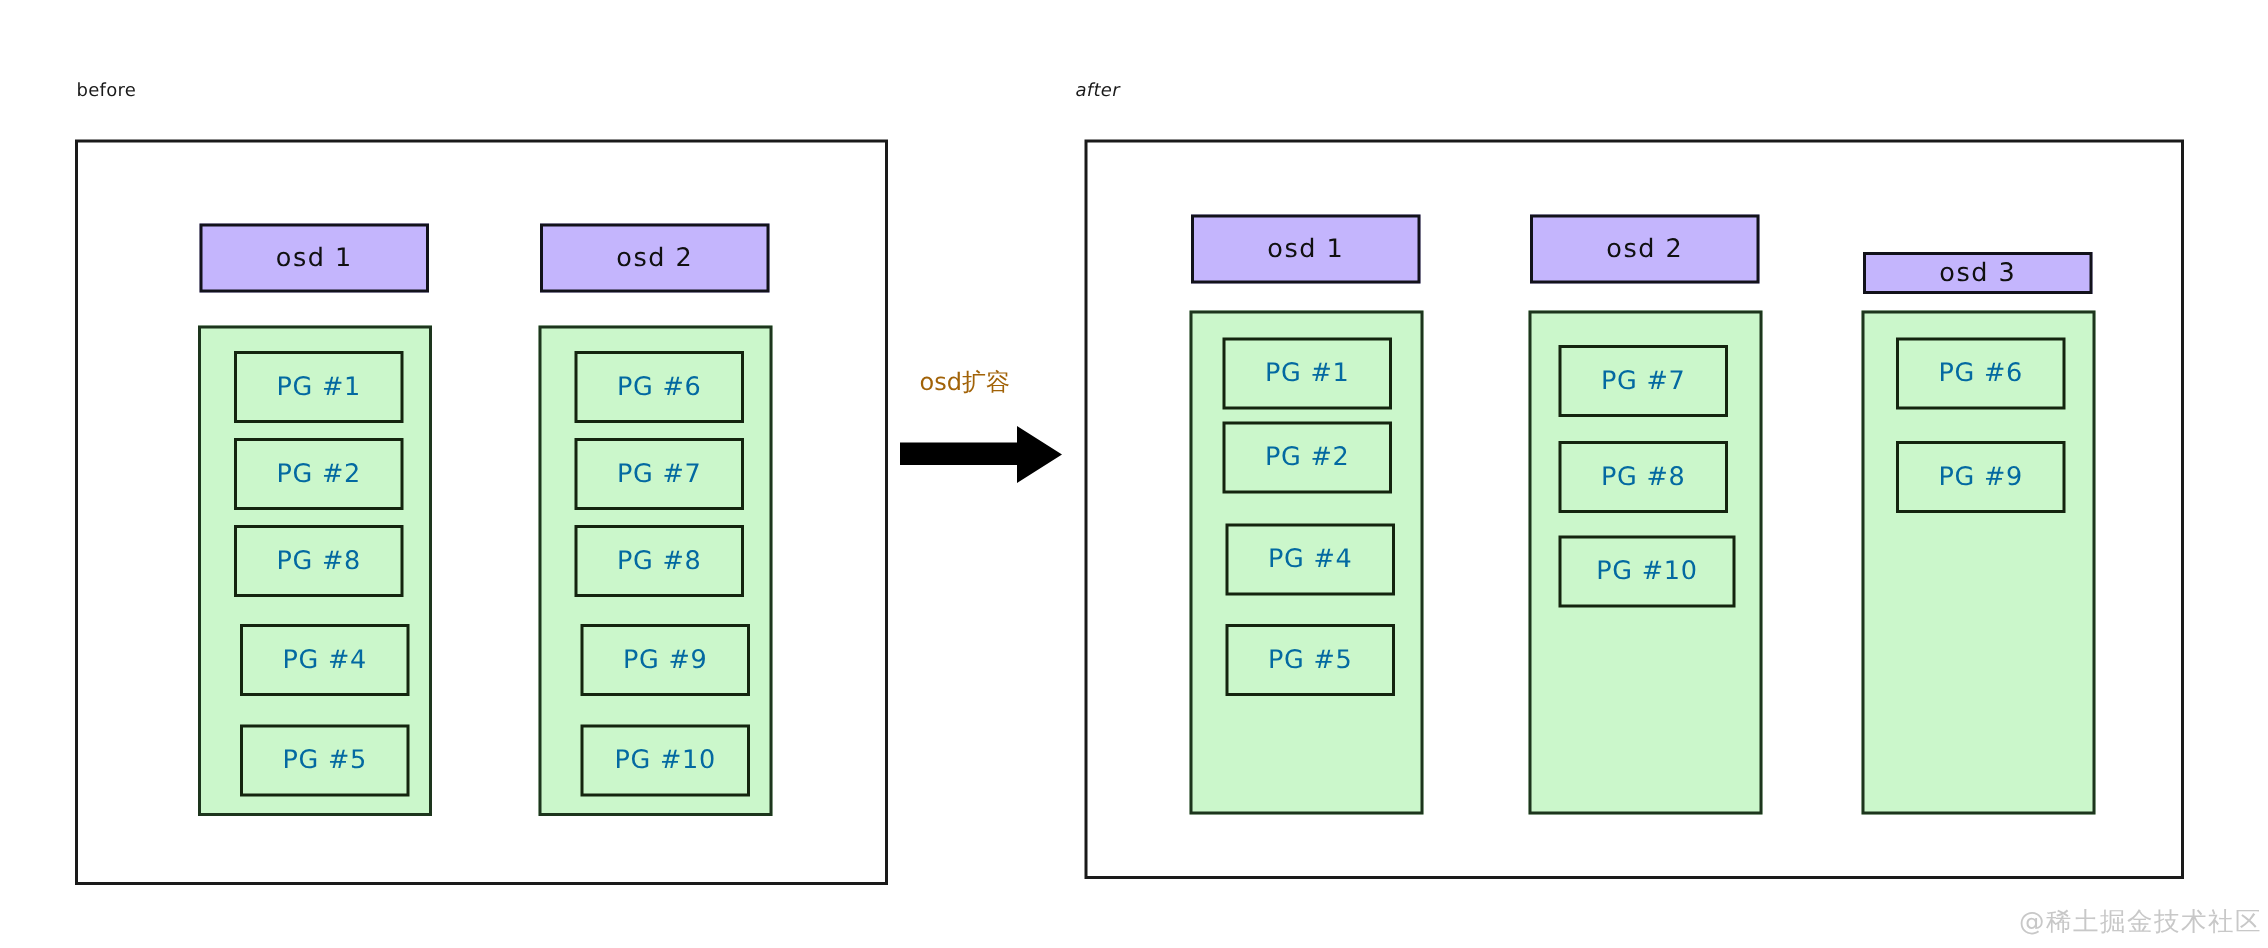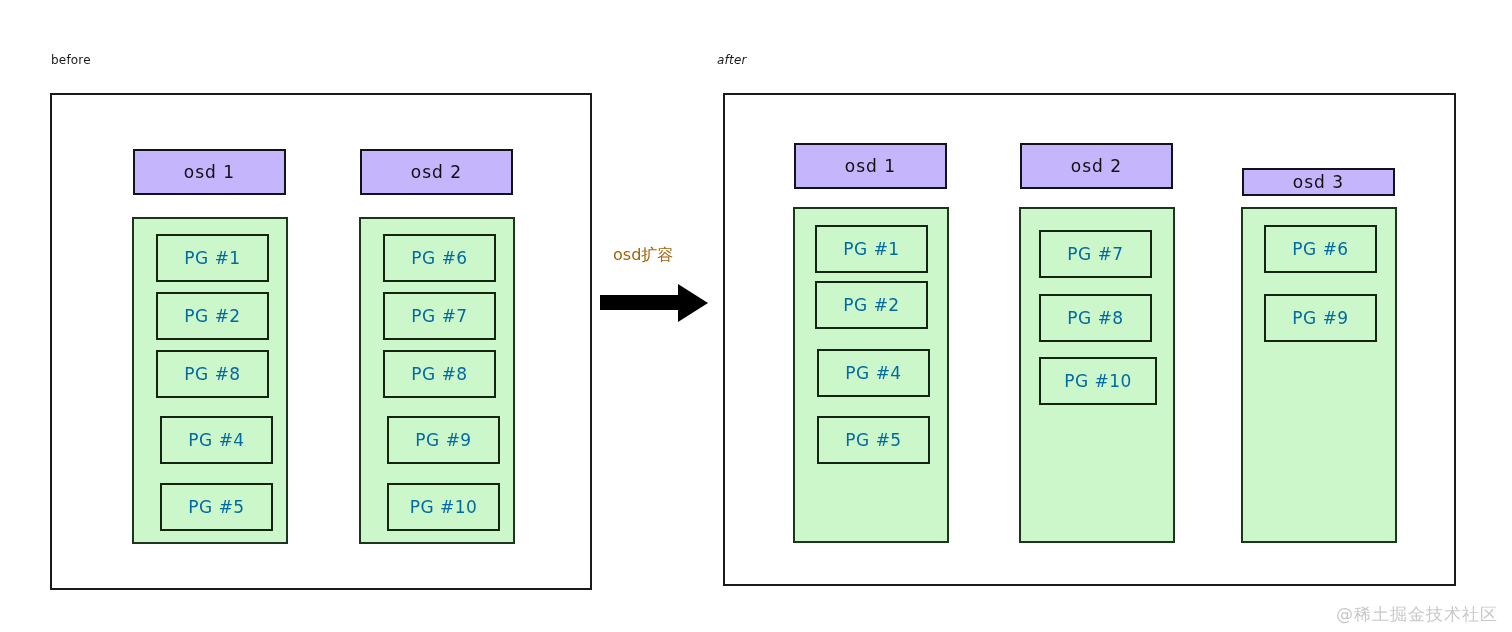--- a/index.html
+++ b/index.html
@@ -71,21 +71,21 @@
   }
   .arrow-wrap {
     position: absolute;
     left: 600px;
     top: 282px;
     width: 110px;
     height: 42px;
   }
   .watermark {
     position: absolute;
-    right: 14px;
+    right: 4px;
     bottom: 6px;
     font-size: 17px;
     color: #c8c8c8;
     white-space: nowrap;
     letter-spacing: 1px;
   }
 </style>
 </head>
 <body>
 

